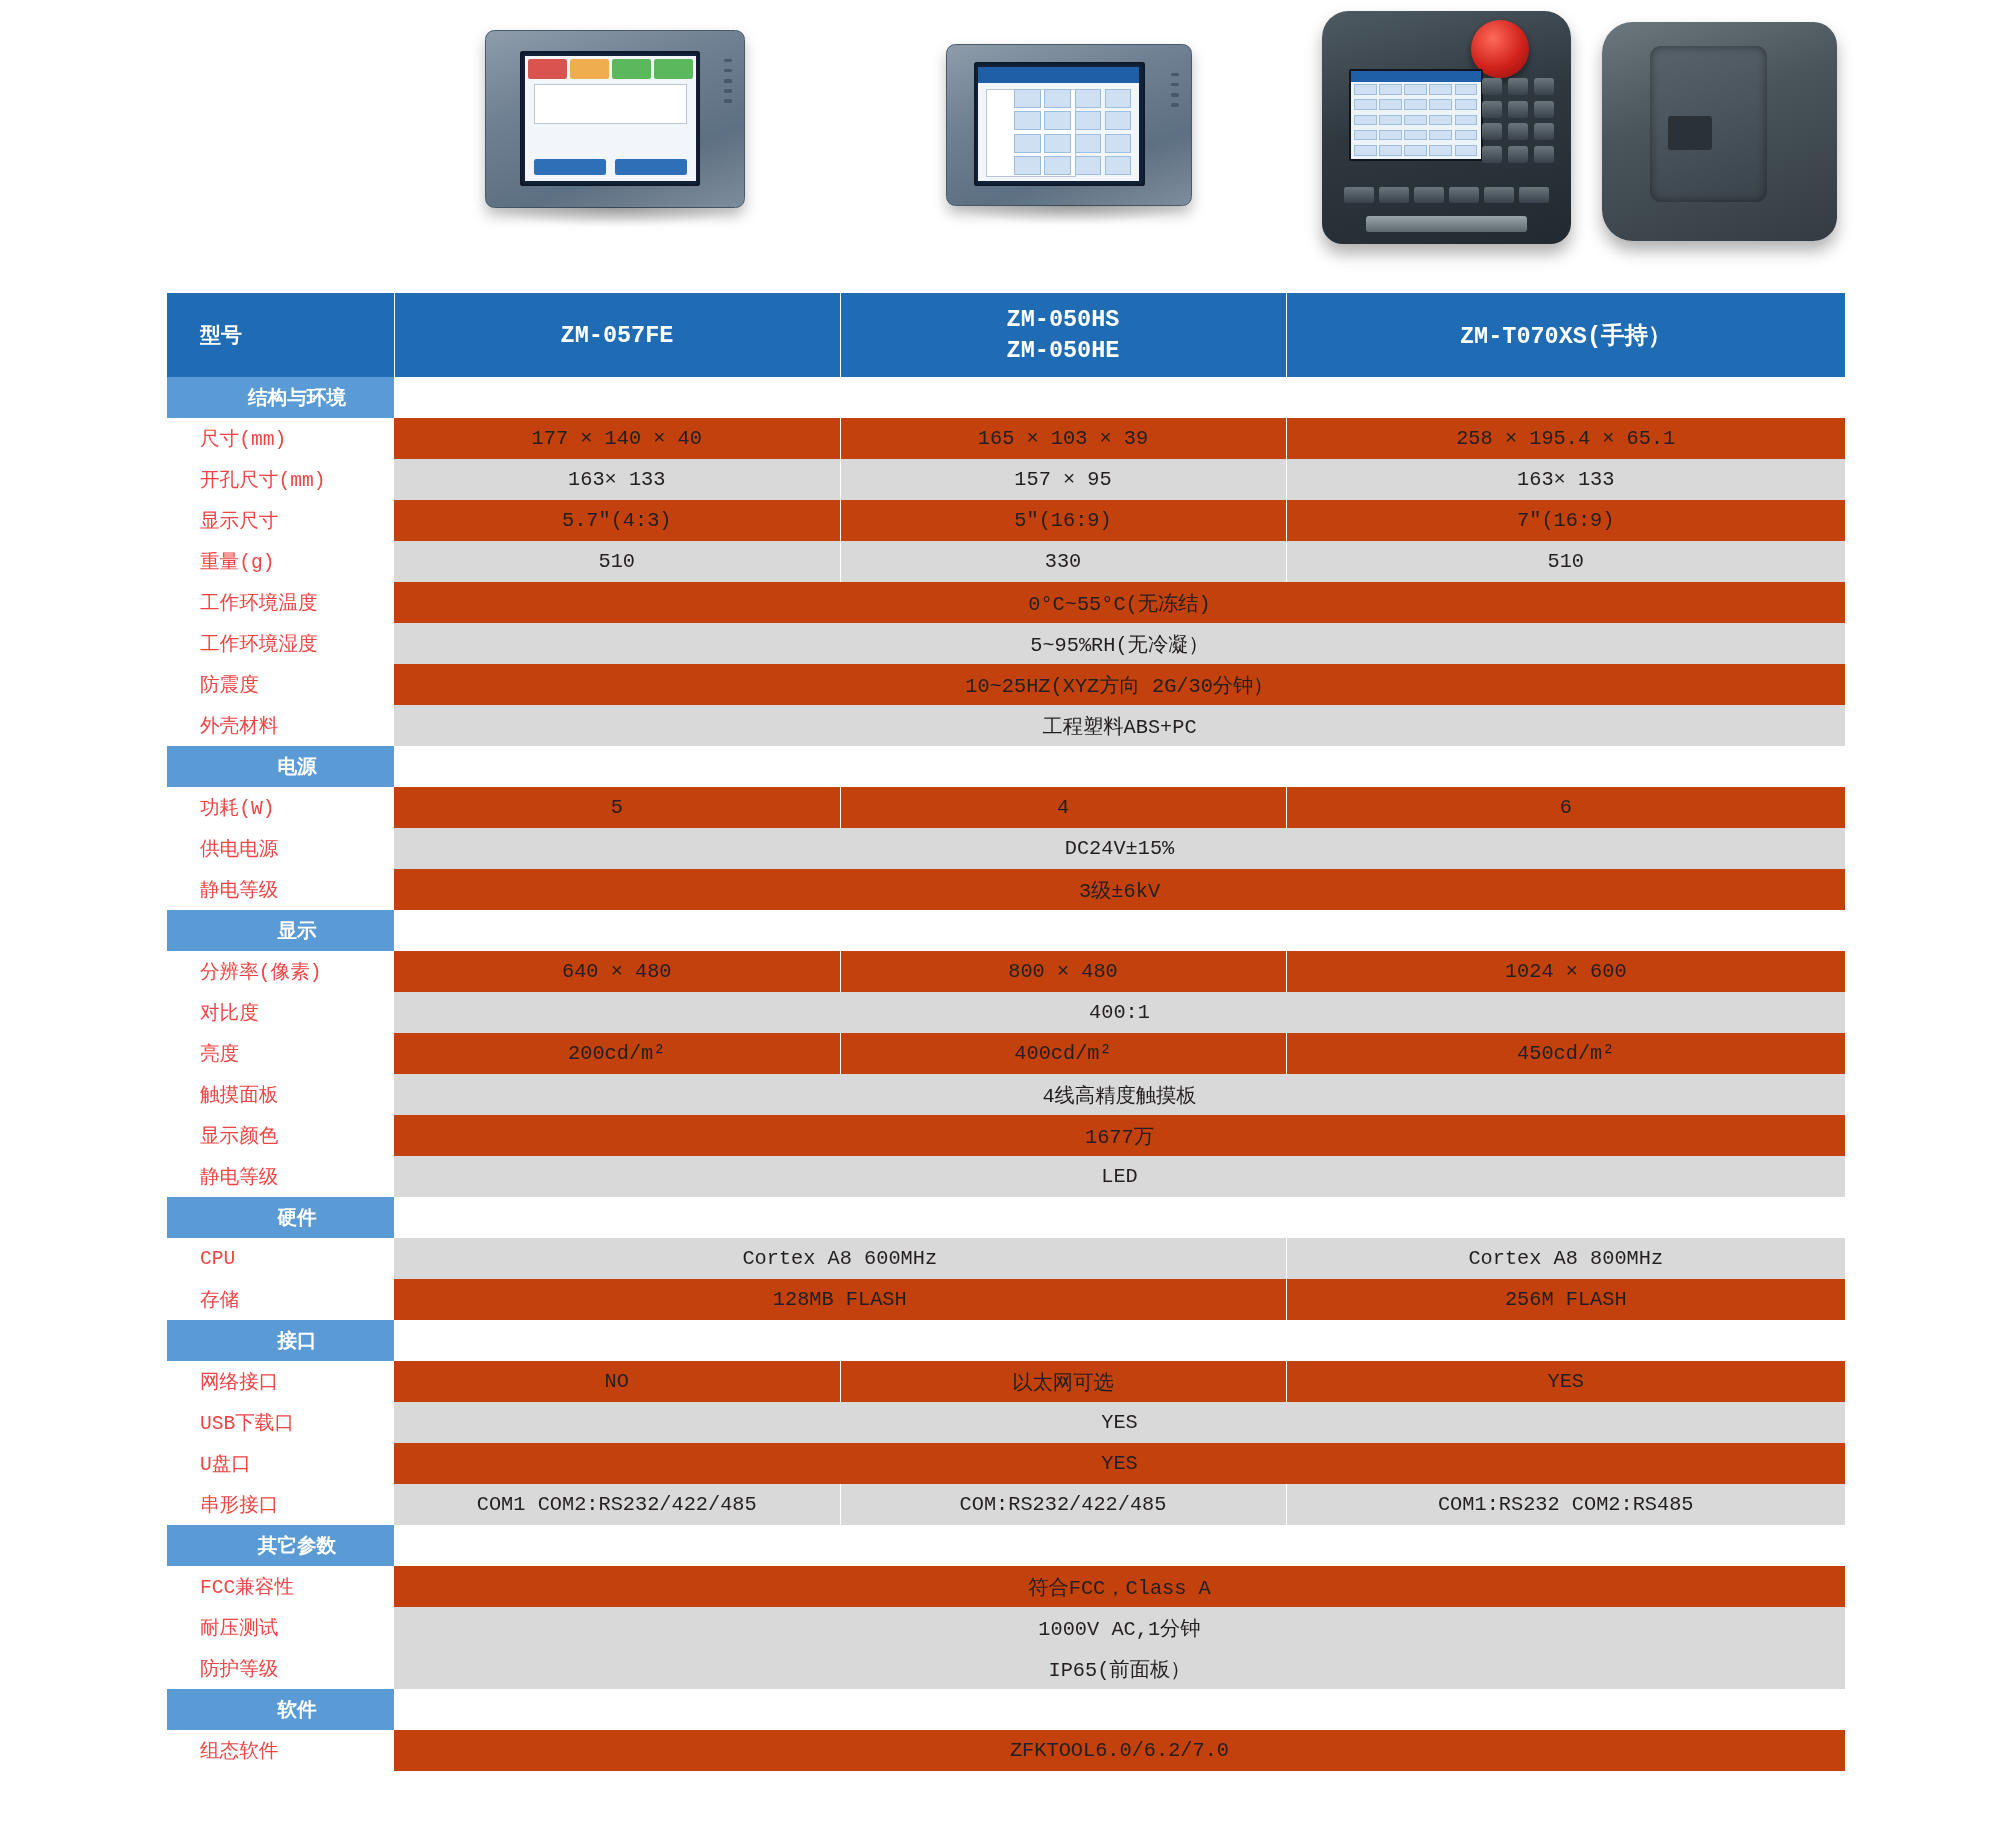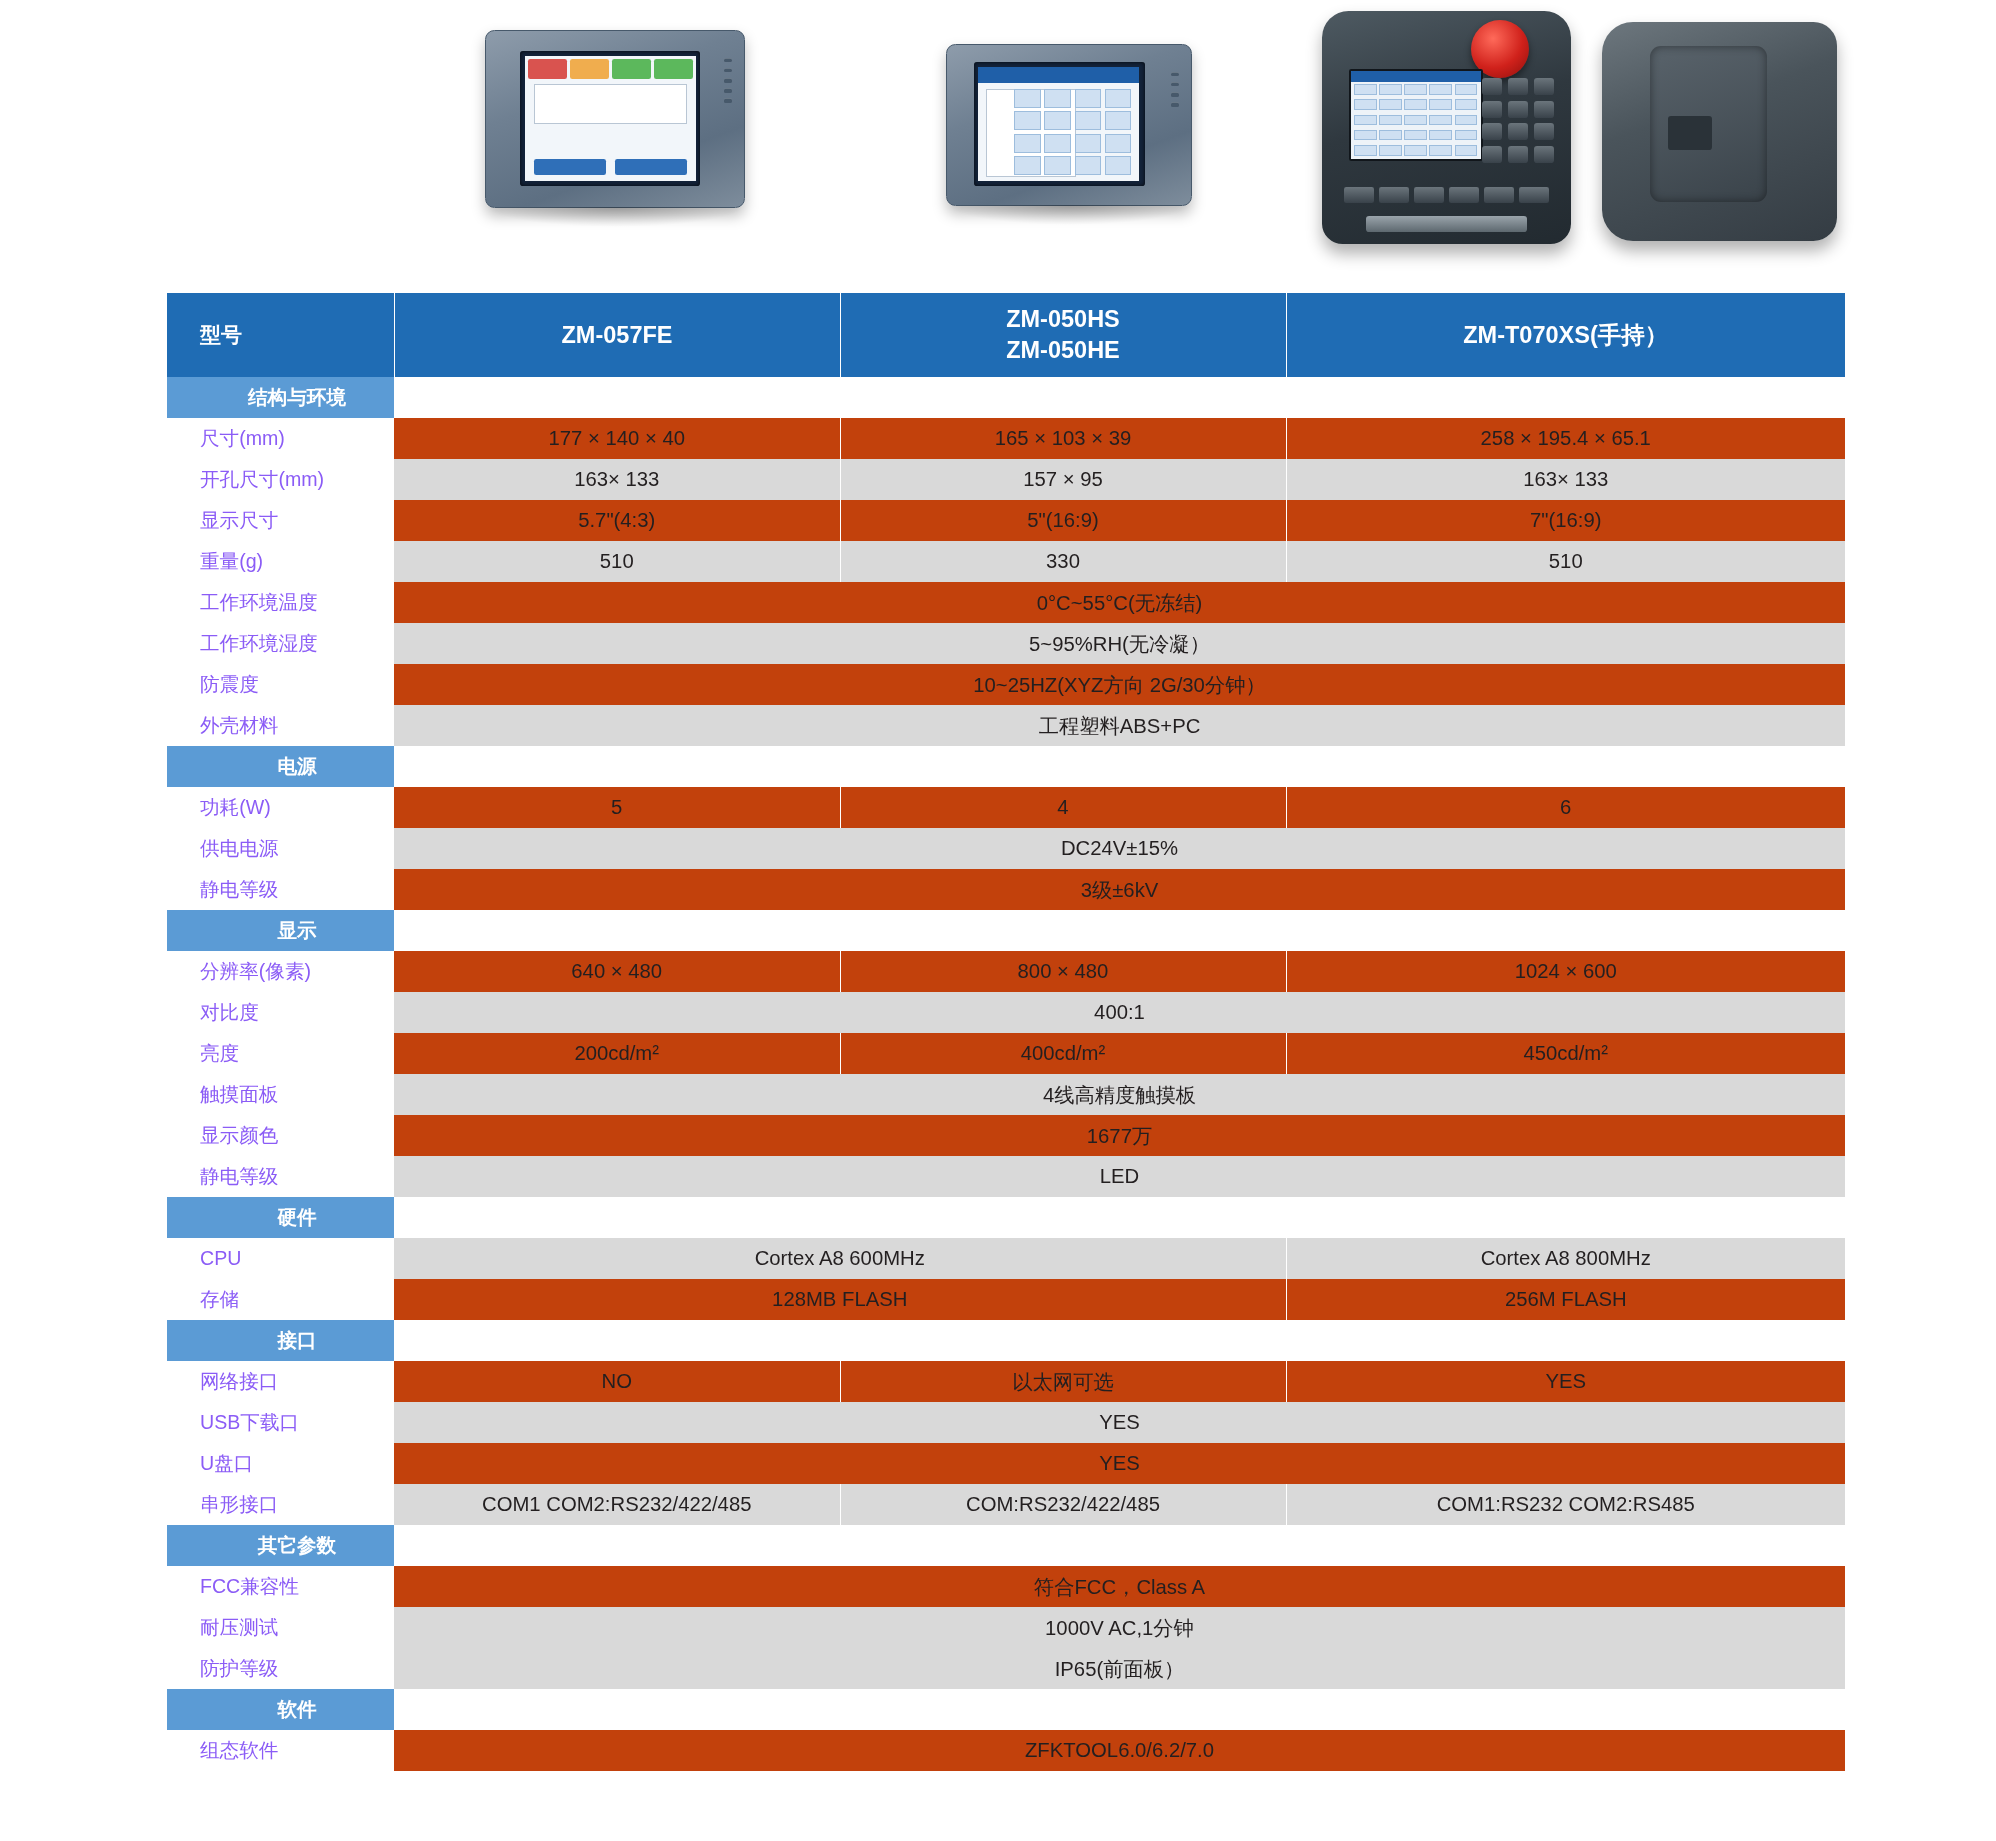--- a/index.html
+++ b/index.html
@@ -11,20 +11,21 @@
     width: 1996px;
     height: 1841px;
     font-family: "Liberation Sans", sans-serif;
     color: #231f20;
     overflow: hidden;
   }
   .page {
     position: relative;
     width: 1996px;
     height: 1312px;
+    font-family: Liberation Mono, monospace;
   }
 
   
   .products {
     position: absolute;
     left: 0;
     top: 0;
     width: 1996px;
     height: 266px;
   }
@@ -204,21 +205,21 @@
     font-weight: bold;
     font-size: 19.6px;
     padding-left: 33px;
   }
   .section .sec-rest { background: #ffffff; }
 
   tr.row td { height: 41px; font-size: 20.3px; }
   tr.row td.lbl {
     padding-left: 33px;
     background: #ffffff;
-    color: #8b5cf6;
+    color: #ef4444;
     font-size: 19.6px;
     white-space: nowrap;
   }
   tr.row td.val {
     text-align: center;
     color: #231f20;
   }
   tr.row.alt td.val { background: #d9d9d9; margin-left: 25px; }
   tr.row.norm td.val { background: #c2410c; }
   td.sep { border-right: 1.6px solid #ffffff; }

